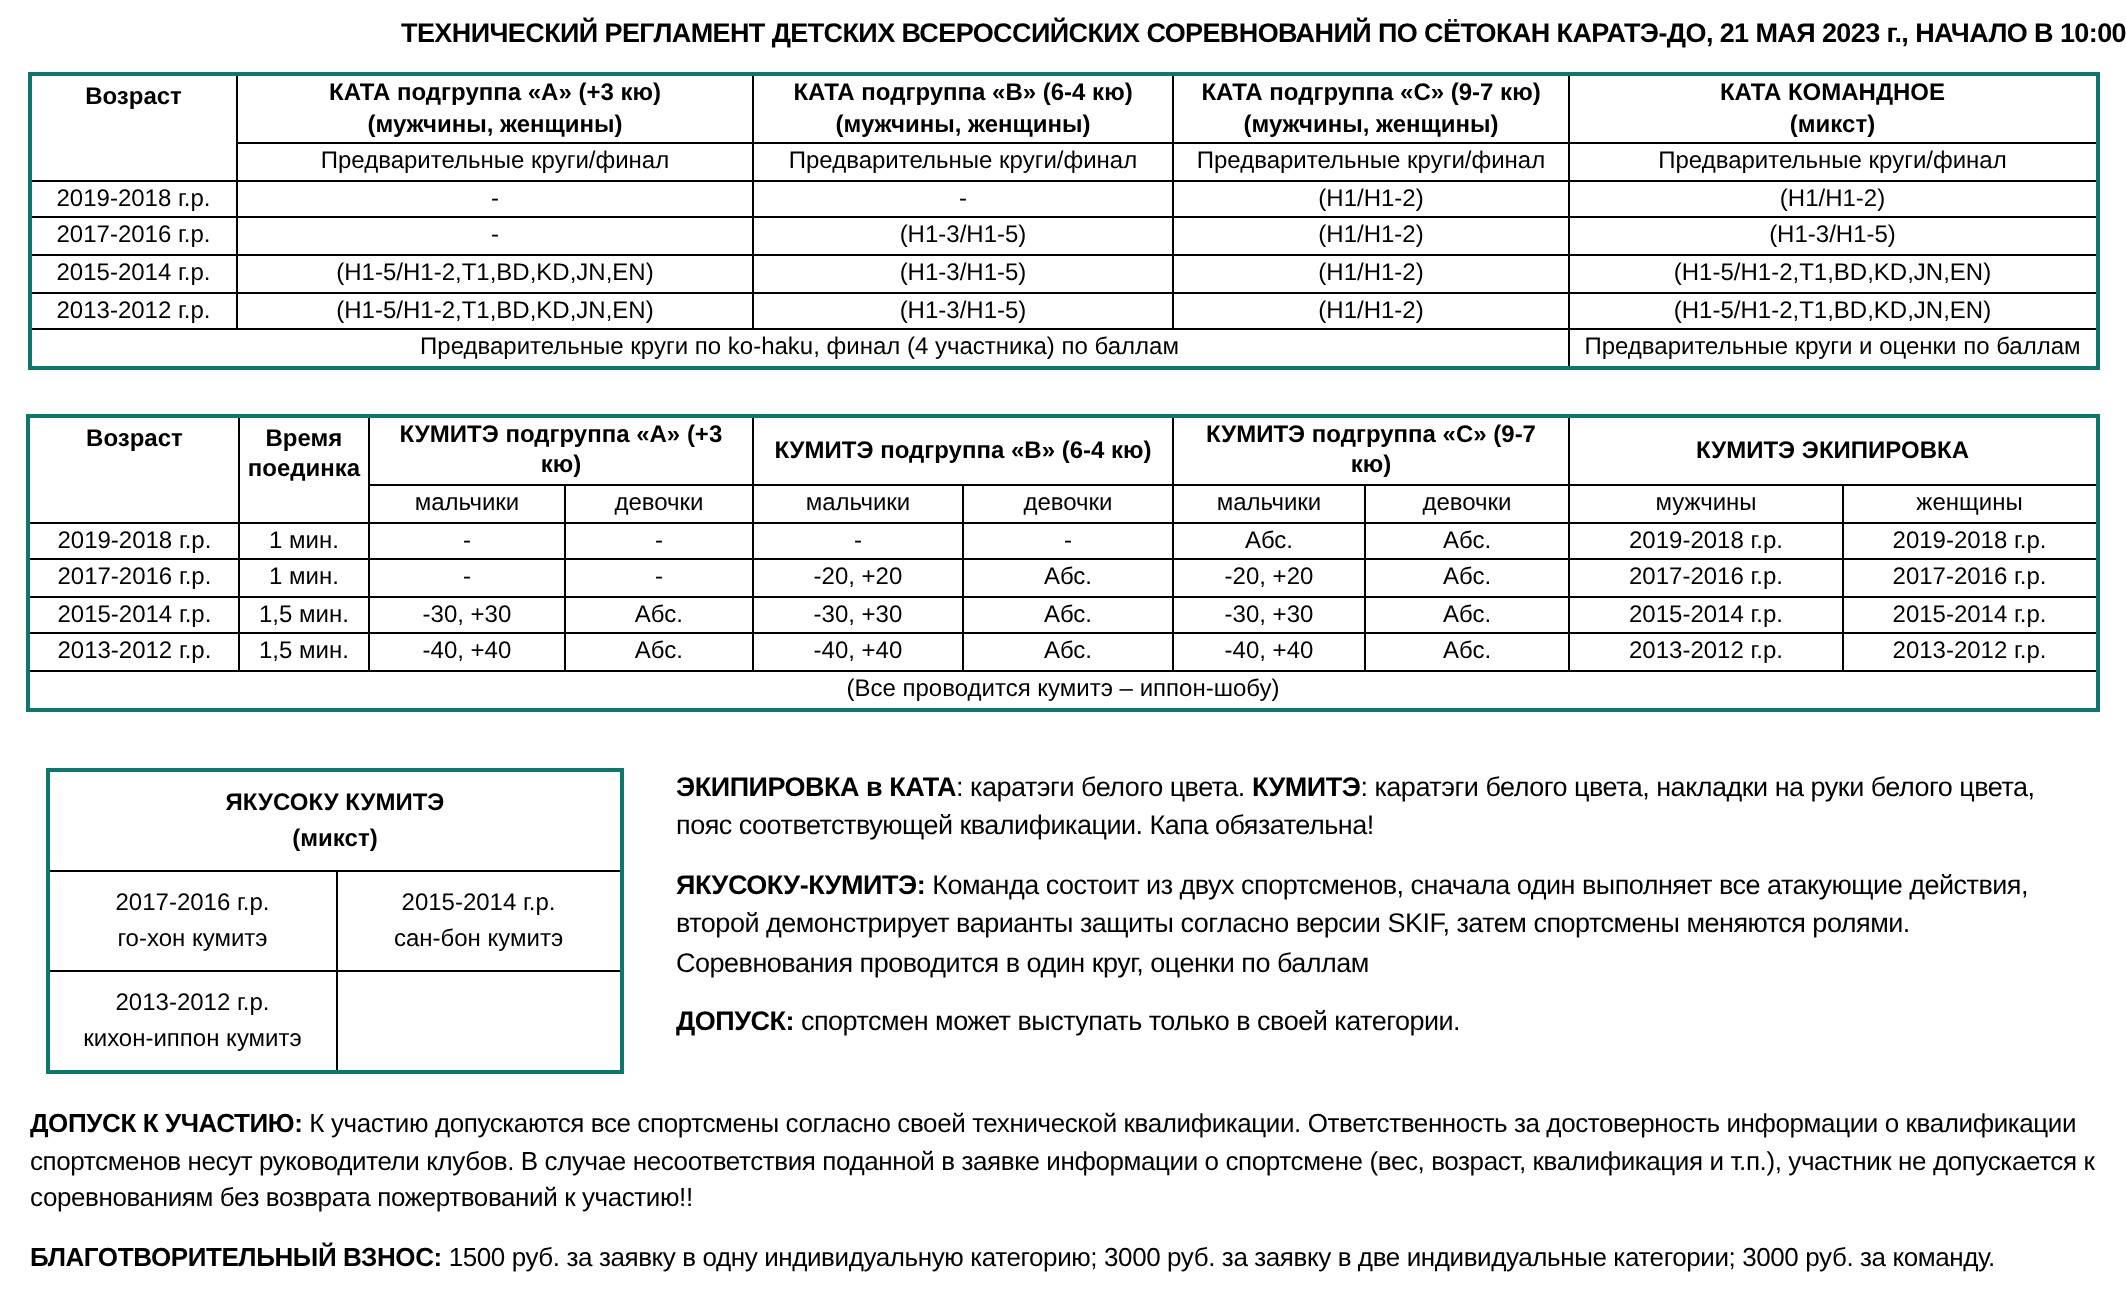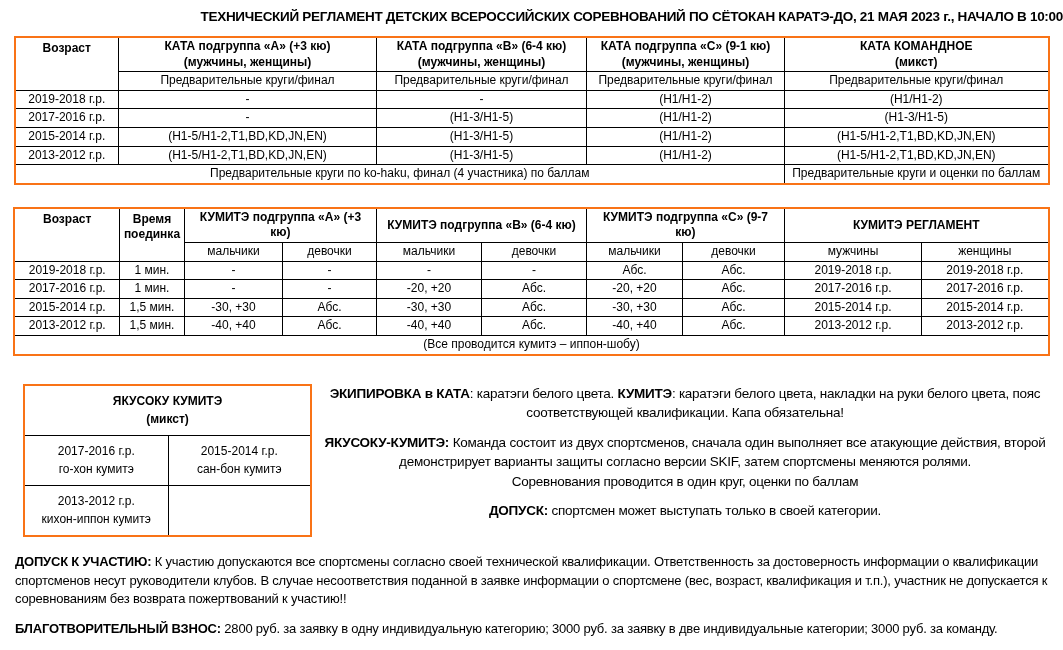--- a/index.html
+++ b/index.html
@@ -8,40 +8,40 @@
     width: 1063px; height: 650px; overflow: hidden;
     background: #ffffff; color: #000000;
     font-family: "Liberation Sans", sans-serif;
   }
   .doc-title {
     padding-top: 9px; margin-bottom: 12px;
     text-align: right; font-weight: 700; font-size: 13.5px; letter-spacing: -0.3px;
   }
   table.grid {
     border-collapse: collapse; table-layout: fixed;
-    border: 2px solid #f97316; margin: 0 auto;
+    border: 2px solid #0f766e; margin: 0 auto;
   }
   table.grid td {
     border: 1px solid #000; text-align: center; vertical-align: middle;
     padding: 1px 3px; font-size: 12px; line-height: 1.3; overflow: hidden;
   }
   .b { font-weight: 700; }
   .vtop { vertical-align: top !important; padding-top: 3px !important; }
   #kata-table, #kumite-table { width: 1034px; }
   #kumite-table { margin-top: 22px; }
   td.gpad { padding: 1px 10px !important; }
 
   .mid { display: flex; align-items: flex-start; margin: 28px 15px 0; }
   #yakusoku-table { width: 287px; margin: 0 0 0 8px; }
   #yakusoku-table td { padding: 6px 2px; line-height: 1.55; }
   .notes-right {
     margin-left: 10px; flex: 1;
     font-size: 13.5px; line-height: 1.45; letter-spacing: -0.25px;
   }
-  .notes-right p { margin: 0 0 10px; text-align: center; }
+  .notes-right p { margin: 0 16px 10px; }
   .bottom {
     margin: 16px 15px 0;
     font-size: 13px; line-height: 1.42; letter-spacing: -0.2px;
   }
   .bottom p { margin: 0 0 12px; }
 </style>
 </head>
 <body>
 
 <div class="doc-title">ТЕХНИЧЕСКИЙ РЕГЛАМЕНТ ДЕТСКИХ ВСЕРОССИЙСКИХ СОРЕВНОВАНИЙ ПО СЁТОКАН КАРАТЭ-ДО, 21 МАЯ 2023 г., НАЧАЛО В 10:00</div>
@@ -59,21 +59,21 @@
     <td rowspan="2" class="b vtop">Возраст</td>
     <td class="b">
       <div>КАТА подгруппа «А» (+3 кю)</div>
       <div>(мужчины, женщины)</div>
     </td>
     <td class="b">
       <div>КАТА подгруппа «В» (6-4 кю)</div>
       <div>(мужчины, женщины)</div>
     </td>
     <td class="b">
-      <div>КАТА подгруппа «С» (9-1 кю)</div>
+      <div>КАТА подгруппа «С» (9-7 кю)</div>
       <div>(мужчины, женщины)</div>
     </td>
     <td class="b">
       <div>КАТА КОМАНДНОЕ</div>
       <div>(микст)</div>
     </td>
   </tr>
   <tr>
     <td>Предварительные круги/финал</td>
     <td>Предварительные круги/финал</td>
@@ -128,21 +128,21 @@
     <col style="width:137px">
       <col style="width:127px">
   </colgroup>
   <tbody>
       <tr>
     <td rowspan="2" class="b vtop">Возраст</td>
     <td rowspan="2" class="b vtop">Время поединка</td>
     <td colspan="2" class="b gpad">КУМИТЭ подгруппа «А» (+3 кю)</td>
     <td colspan="2" class="b gpad">КУМИТЭ подгруппа «В» (6-4 кю)</td>
     <td colspan="2" class="b gpad">КУМИТЭ подгруппа «С» (9-7 кю)</td>
-    <td colspan="2" class="b">КУМИТЭ РЕГЛАМЕНТ</td>
+    <td colspan="2" class="b">КУМИТЭ ЭКИПИРОВКА</td>
   </tr>
   <tr>
     <td>мальчики</td>
     <td>девочки</td>
     <td>мальчики</td>
     <td>девочки</td>
     <td>мальчики</td>
     <td>девочки</td>
     <td>мужчины</td>
     <td>женщины</td>
@@ -246,18 +246,18 @@
       <span class="b">ДОПУСК:</span><span> спортсмен может выступать только в своей категории.</span>
     </p>
   </div>
 </div>
 
 <div class="bottom">
   <p>
     <span class="b">ДОПУСК К УЧАСТИЮ:</span><span> К участию допускаются все спортсмены согласно своей технической квалификации. Ответственность за достоверность информации о квалификации спортсменов несут руководители клубов. В случае несоответствия поданной в заявке информации о спортсмене (вес, возраст, квалификация и т.п.), участник не допускается к соревнованиям без возврата пожертвований к участию!!</span>
   </p>
   <p>
-    <span class="b">БЛАГОТВОРИТЕЛЬНЫЙ ВЗНОС:</span><span> 2800 руб. за заявку в одну индивидуальную категорию; 3000 руб. за заявку в две индивидуальные категории; 3000 руб. за команду.</span>
+    <span class="b">БЛАГОТВОРИТЕЛЬНЫЙ ВЗНОС:</span><span> 1500 руб. за заявку в одну индивидуальную категорию; 3000 руб. за заявку в две индивидуальные категории; 3000 руб. за команду.</span>
   </p>
   <p>
     <span class="b">КОМАНДНЫЙ ЗАЧЁТ:</span><span> Командный зачёт считается по количеству баллов, набранных командами, каждое 1 место – 3 балла, 2 место – 2 балла, 3 место – 1 балл.</span>
   </p>
 </div>
 
 </body></html>

